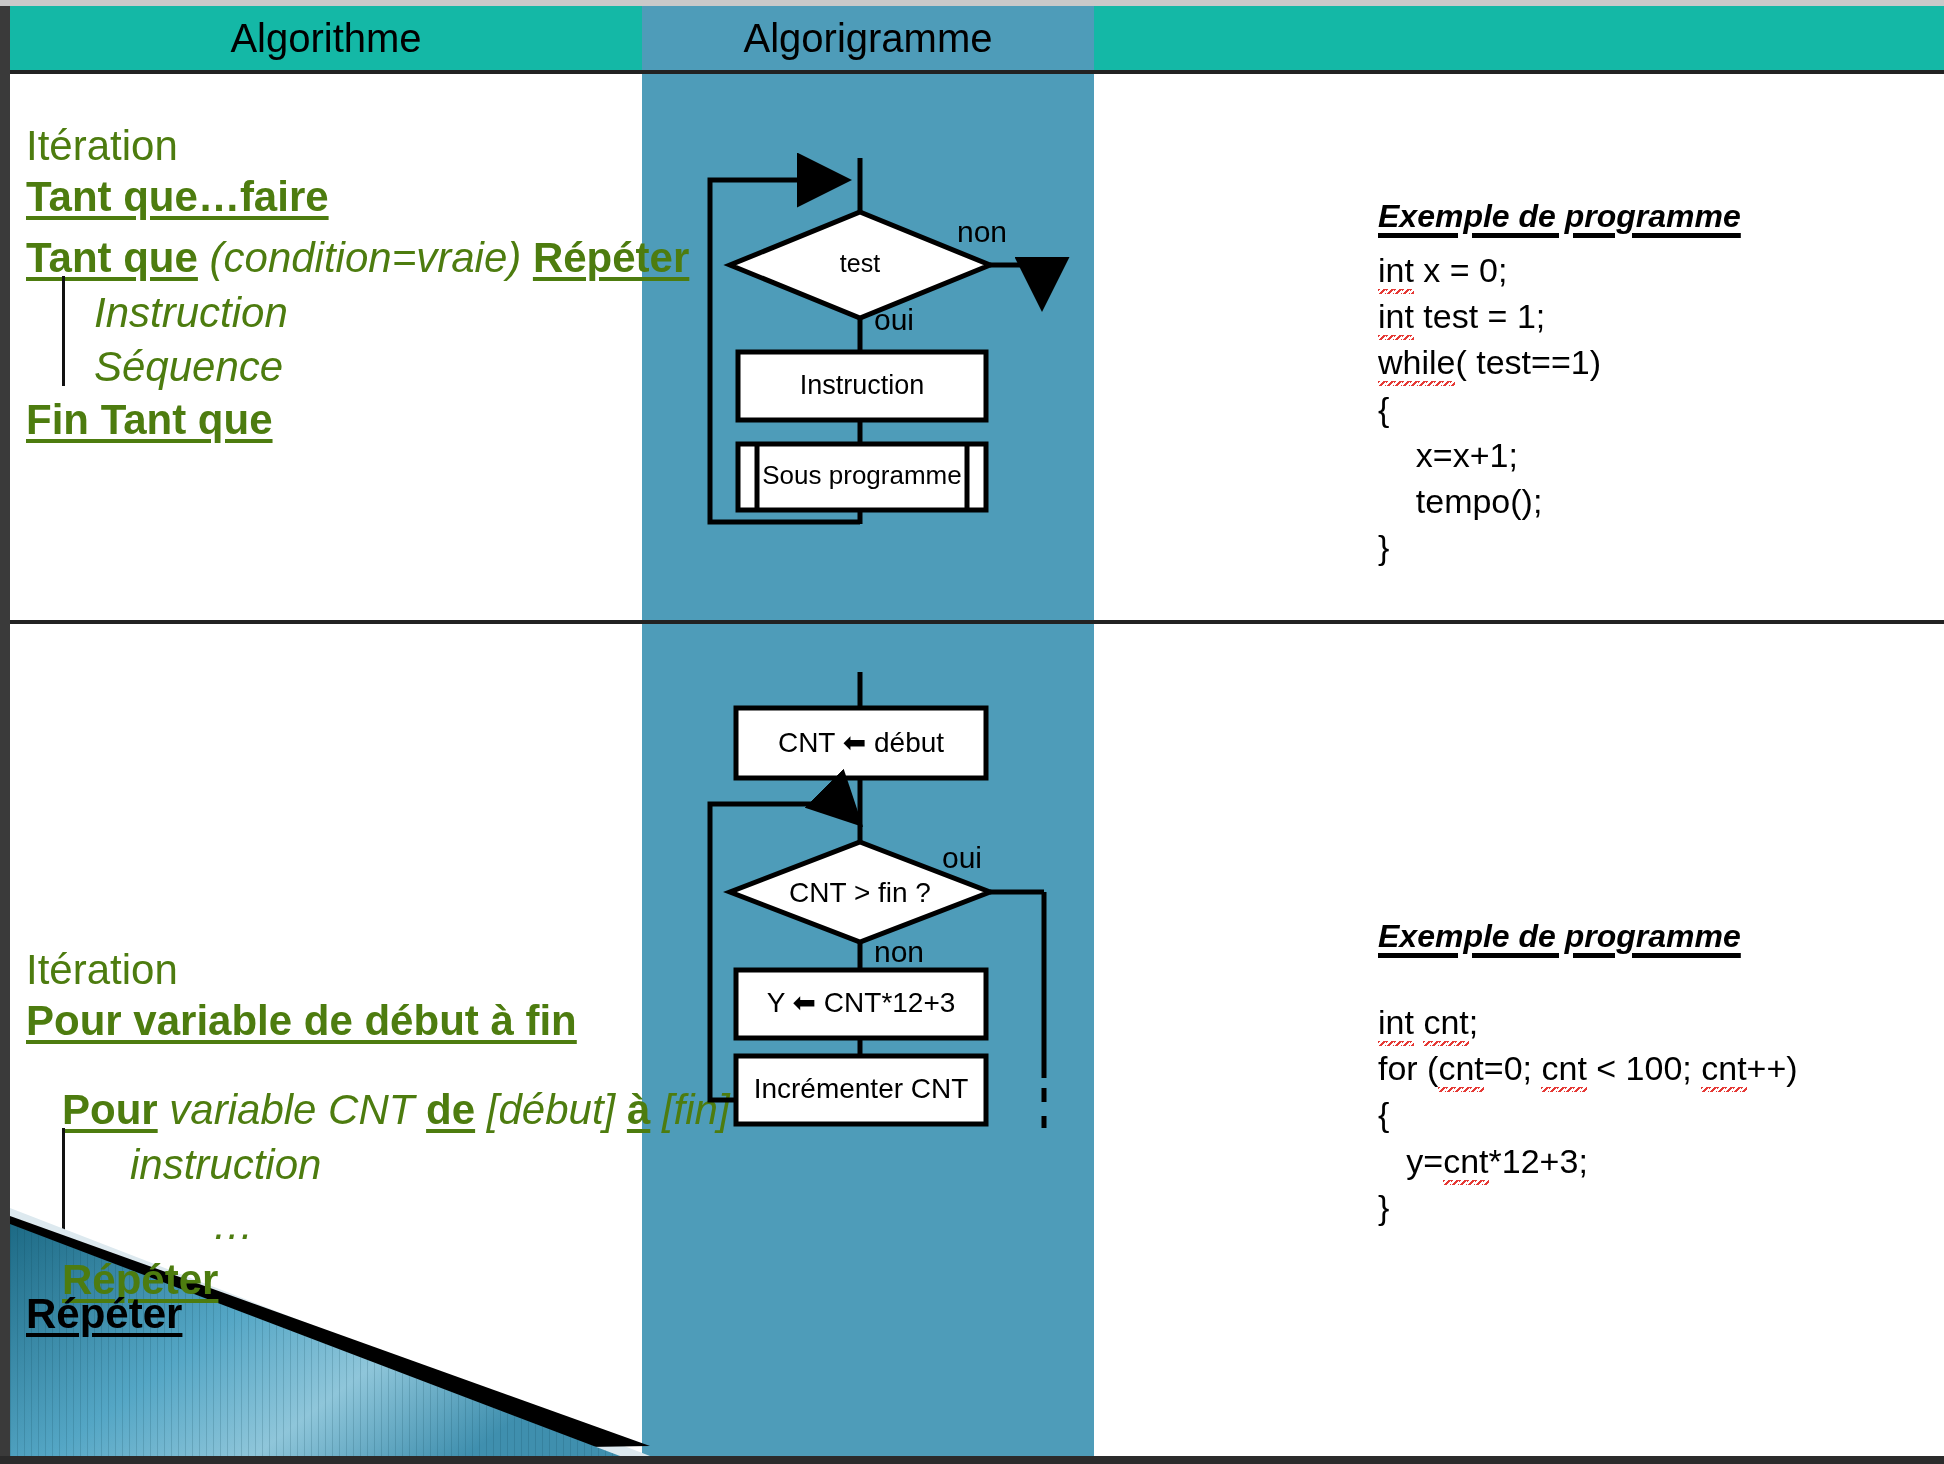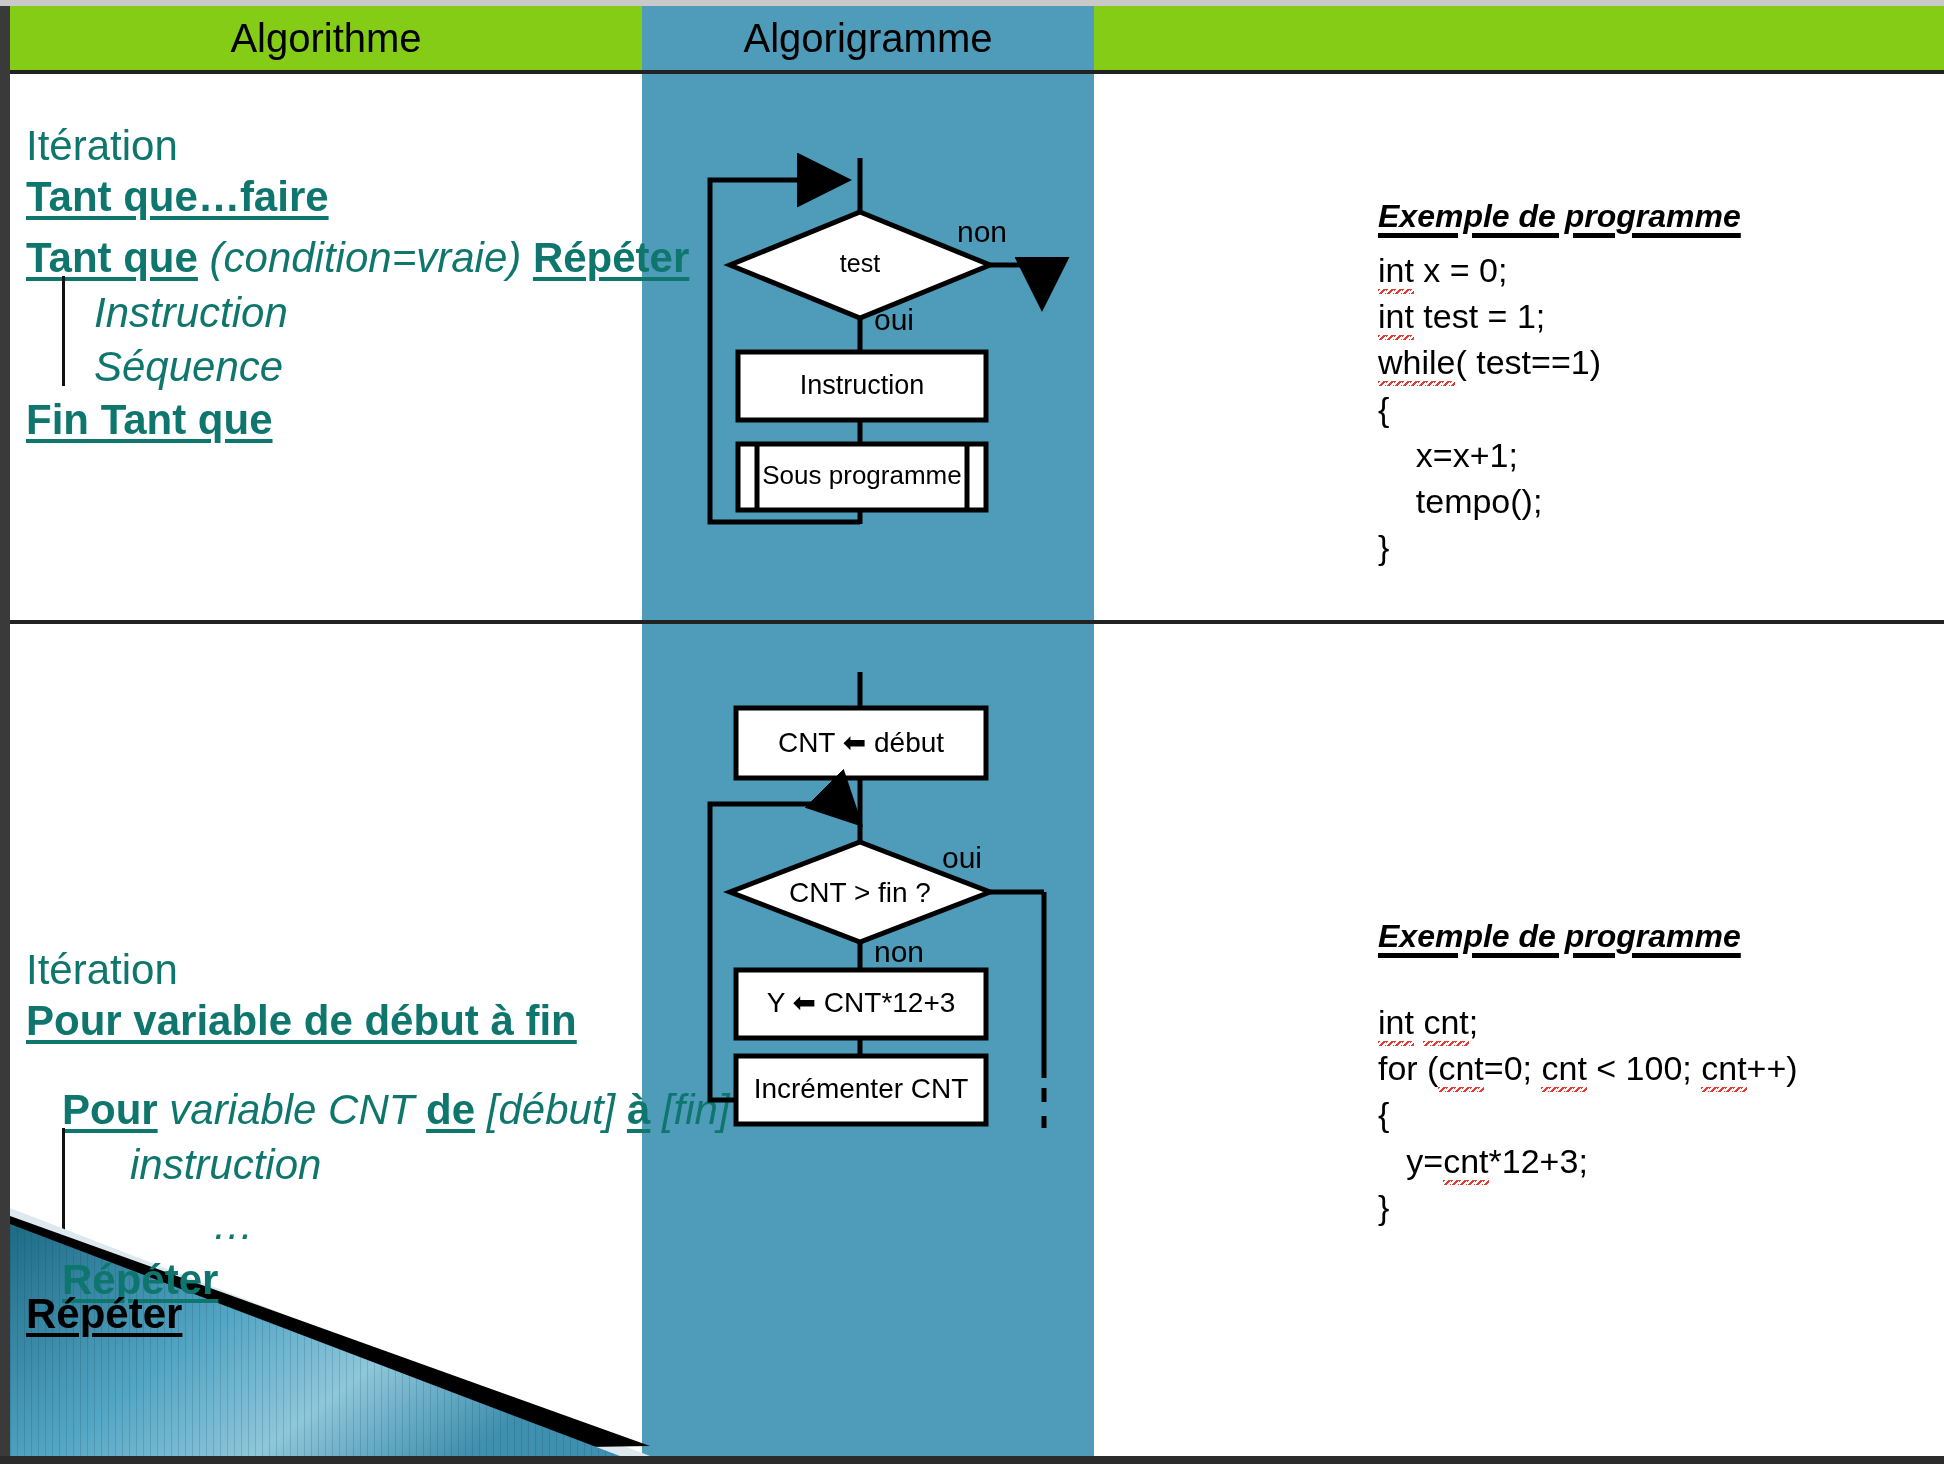--- a/index.html
+++ b/index.html
@@ -11,37 +11,37 @@
     position:relative;
   }
   .slide{position:absolute;inset:0;background:#fff;}
 
   
   .frame-left{position:absolute;left:0;top:0;width:10px;height:1464px;background:#3a3a3a;}
   .frame-top{position:absolute;left:0;top:0;width:1944px;height:6px;background:#c9c9c9;}
   .frame-bottom{position:absolute;left:0;bottom:0;width:1944px;height:8px;background:#2b2b2b;}
 
   
-  .header{position:absolute;left:10px;top:6px;width:1934px;height:64px;background:#84cc16;}
+  .header{position:absolute;left:10px;top:6px;width:1934px;height:64px;background:#14b8a6;}
   .header-cell{position:absolute;top:0;height:64px;display:flex;align-items:center;justify-content:center;}
   .hc1{left:0;width:632px;}
   .hc2{left:632px;width:452px;background:#4e9cb9;}
   .hc3{left:1084px;width:850px;}
   .header-cell span{font-size:40px;color:#000;letter-spacing:0px;line-height:1;}
 
   .header-rule{position:absolute;left:10px;top:70px;width:1934px;height:4px;background:#222;}
 
   
   .blue-col{position:absolute;left:642px;top:0;width:452px;height:1464px;background:#4e9cb9;}
 
   
   .row-sep{position:absolute;left:10px;top:620px;width:1934px;height:4px;background:#222;}
 
   
-  .algo-block{position:absolute;color:#0f766e;}
+  .algo-block{position:absolute;color:#4d7c0f;}
   .algo-line{white-space:nowrap;line-height:1.06;}
   .t-reg{font-size:42px;}
   .t-bold-u{font-size:42px;font-weight:bold;text-decoration:underline;text-underline-offset:5px;text-decoration-thickness:4px;}
   .t-ital{font-size:42px;font-style:italic;}
   .mix{font-size:42px;}
   .mix b{font-weight:bold;text-decoration:underline;text-underline-offset:5px;text-decoration-thickness:4px;}
   .mix i{font-style:italic;}
 
   
   .guide{position:absolute;width:3px;background:#111;}

